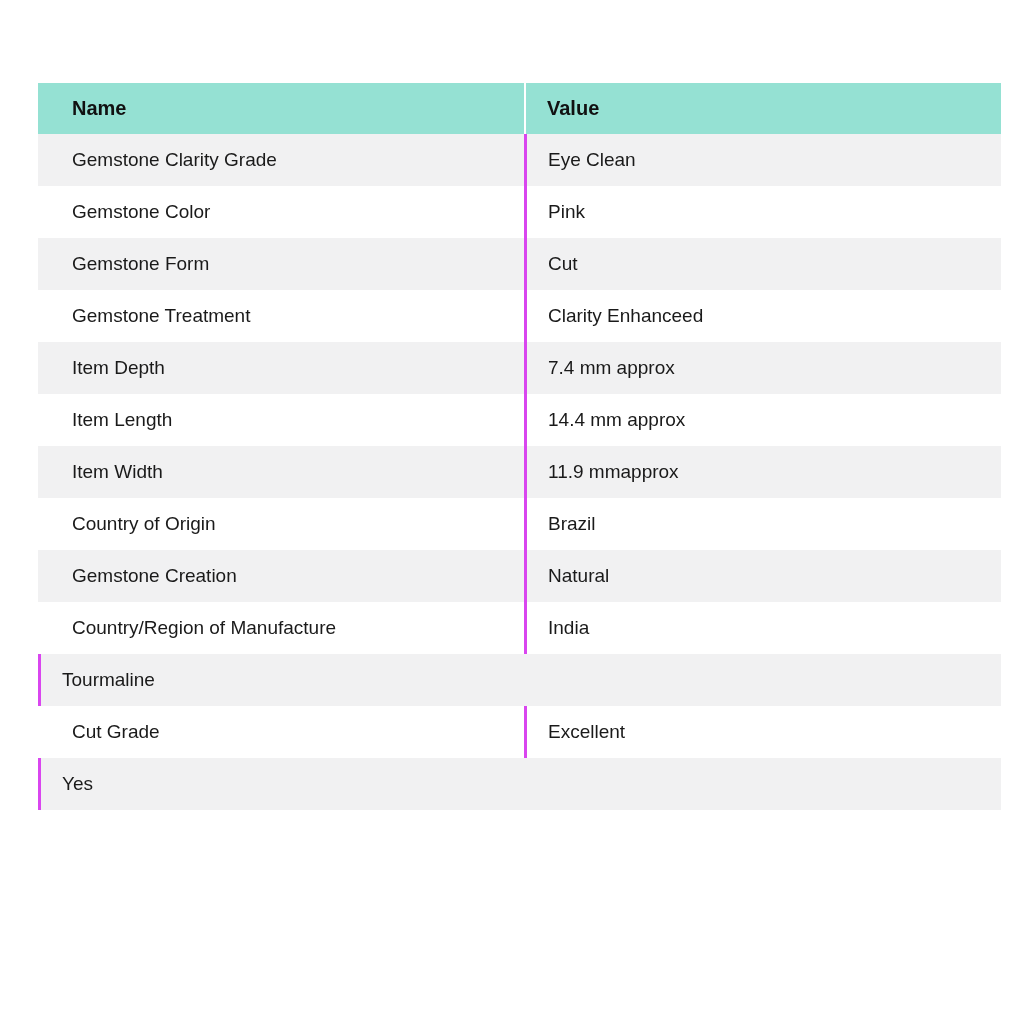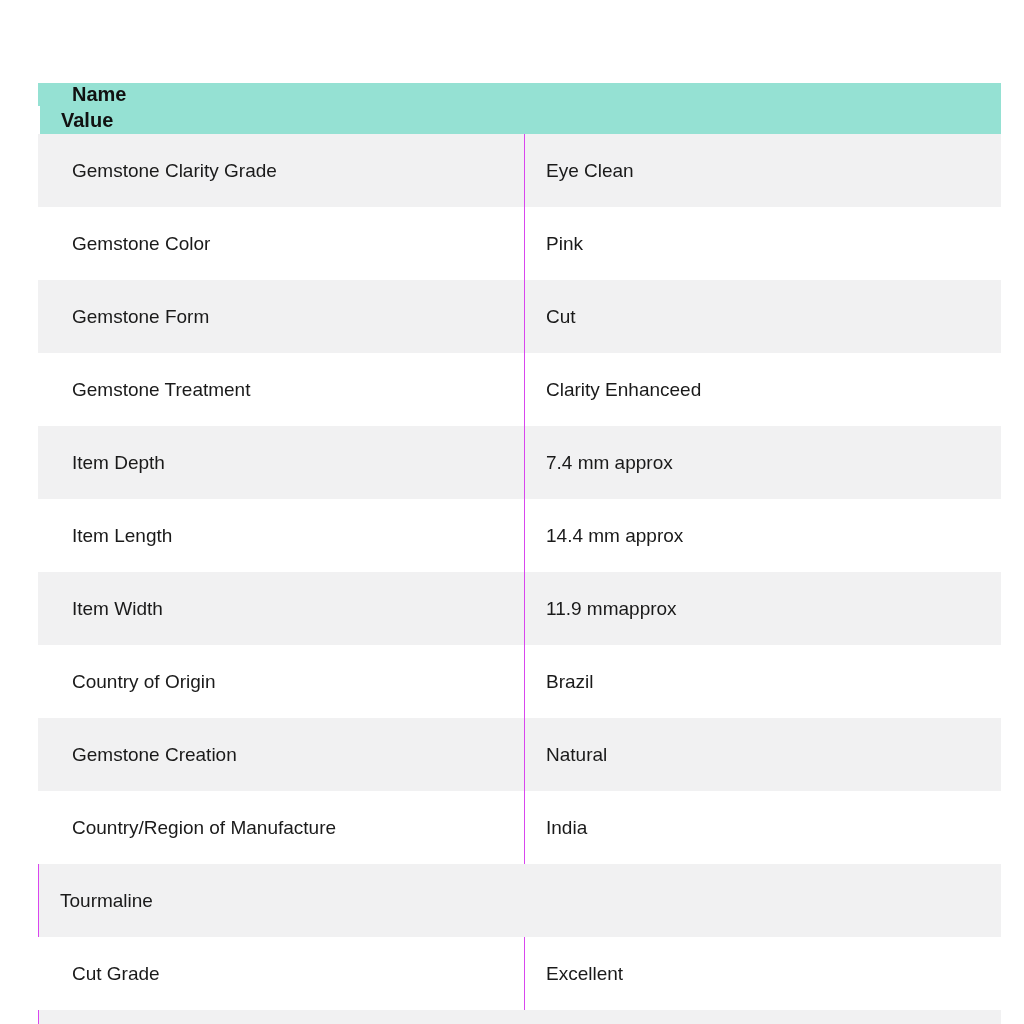--- a/index.html
+++ b/index.html
@@ -10,42 +10,41 @@
     font-family: "Liberation Sans", sans-serif;
     color: #1a1a1a;
   }
   .spec-table {
     margin: 83px 23px 0 38px;
   }
   .hrow {
     display: flex;
     height: 51px;
     background: #95e1d3;
-    flex-direction: column;
   }
   .row {
     display: flex;
-    height: 73px;
+    height: 52px;
     background: #ffffff;
   }
   .row:nth-child(even) {
     background: #f1f1f2;
   }
   .cell-name, .hcell-name {
     width: 486px;
     display: flex;
     align-items: center;
     padding-left: 34px;
   }
   .cell-value, .hcell-value {
     flex: 1;
     display: flex;
     align-items: center;
     padding-left: 21px;
-    border-left: 1px solid #d946ef;
+    border-left: 3px solid #d946ef;
   }
   .hcell-value {
     border-left: 2px solid #ffffff;
   }
   .hcell-name, .hcell-value {
     font-size: 20px;
     font-weight: 600;
     color: #111111;
   }
   .cell-name, .cell-value {

